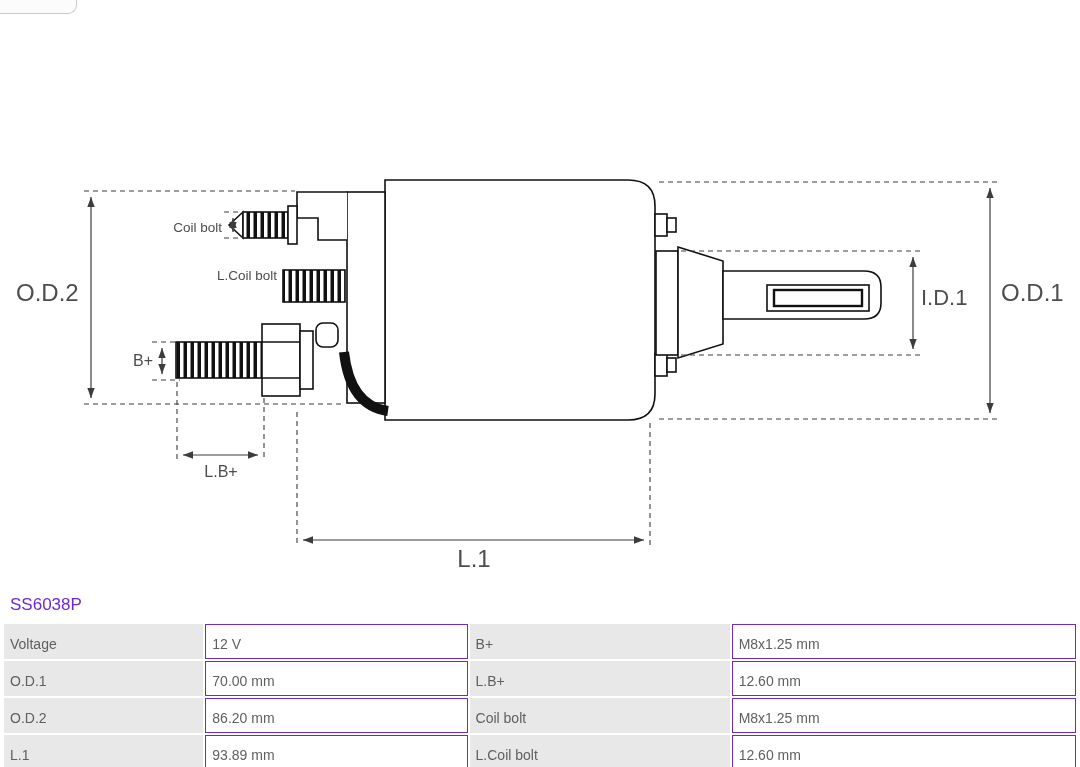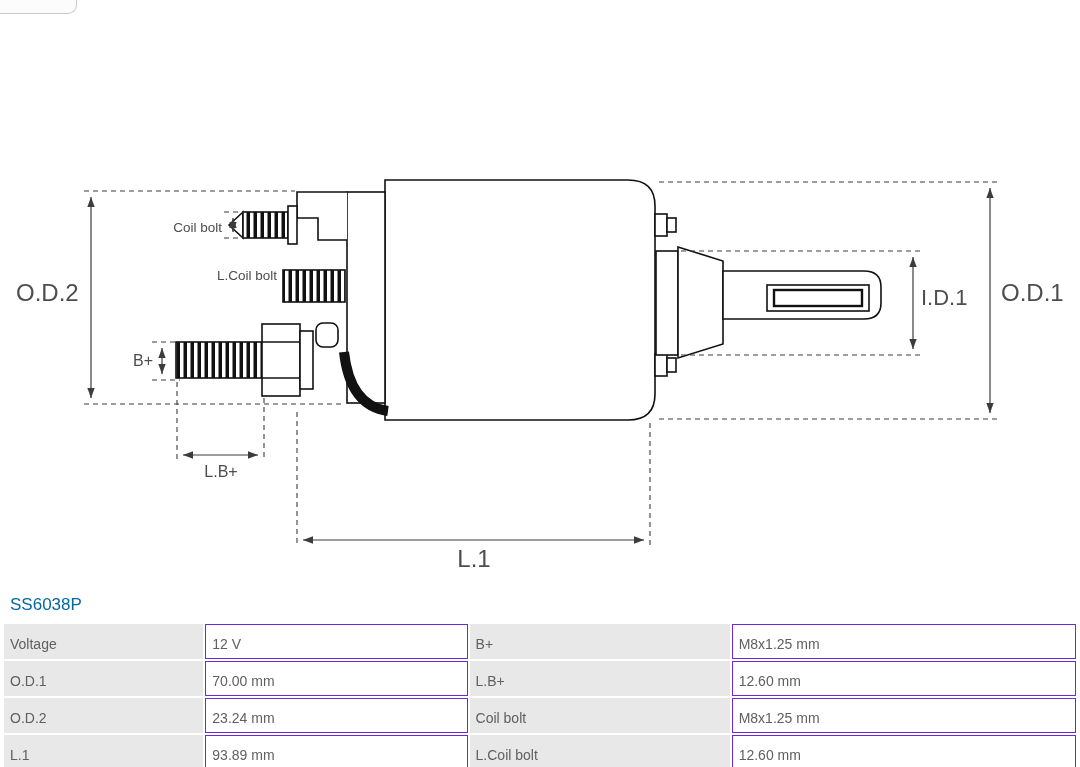--- a/index.html
+++ b/index.html
@@ -7,21 +7,21 @@
     width:1080px; height:767px; position:relative; overflow:hidden;
     font-family:"Liberation Sans", sans-serif;
   }
   .logo-fragment {
     position:absolute; top:0; left:0; width:76px; height:13px;
     background:#fcfcfc; border:1px solid #c9c9c9; border-top:none; border-left:none;
     border-radius:0 0 9px 0;
   }
   svg.diagram { display:block; }
   .part-number {
-    color:#0369a1; font-size:17px; line-height:20px;
+    color:#6d28d9; font-size:17px; line-height:20px;
     margin:10px 0 7px 10px;
   }
   table.spec {
     width:1076px; margin:0 2px;
     border-collapse:separate; border-spacing:2px;
     font-size:14px; color:#606060;
     table-layout:fixed;
   }
   table.spec td {
     height:29px; padding:4px 14px 0 6px;
@@ -135,21 +135,21 @@
       <td class="val">M8x1.25 mm</td>
     </tr>
     <tr>
       <td class="lbl">O.D.1</td>
       <td class="val">70.00 mm</td>
       <td class="lbl">L.B+</td>
       <td class="val">12.60 mm</td>
     </tr>
     <tr>
       <td class="lbl">O.D.2</td>
-      <td class="val">23.24 mm</td>
+      <td class="val">86.20 mm</td>
       <td class="lbl">Coil bolt</td>
       <td class="val">M8x1.25 mm</td>
     </tr>
     <tr>
       <td class="lbl">L.1</td>
       <td class="val">93.89 mm</td>
       <td class="lbl">L.Coil bolt</td>
       <td class="val">12.60 mm</td>
     </tr>
   </tbody>

